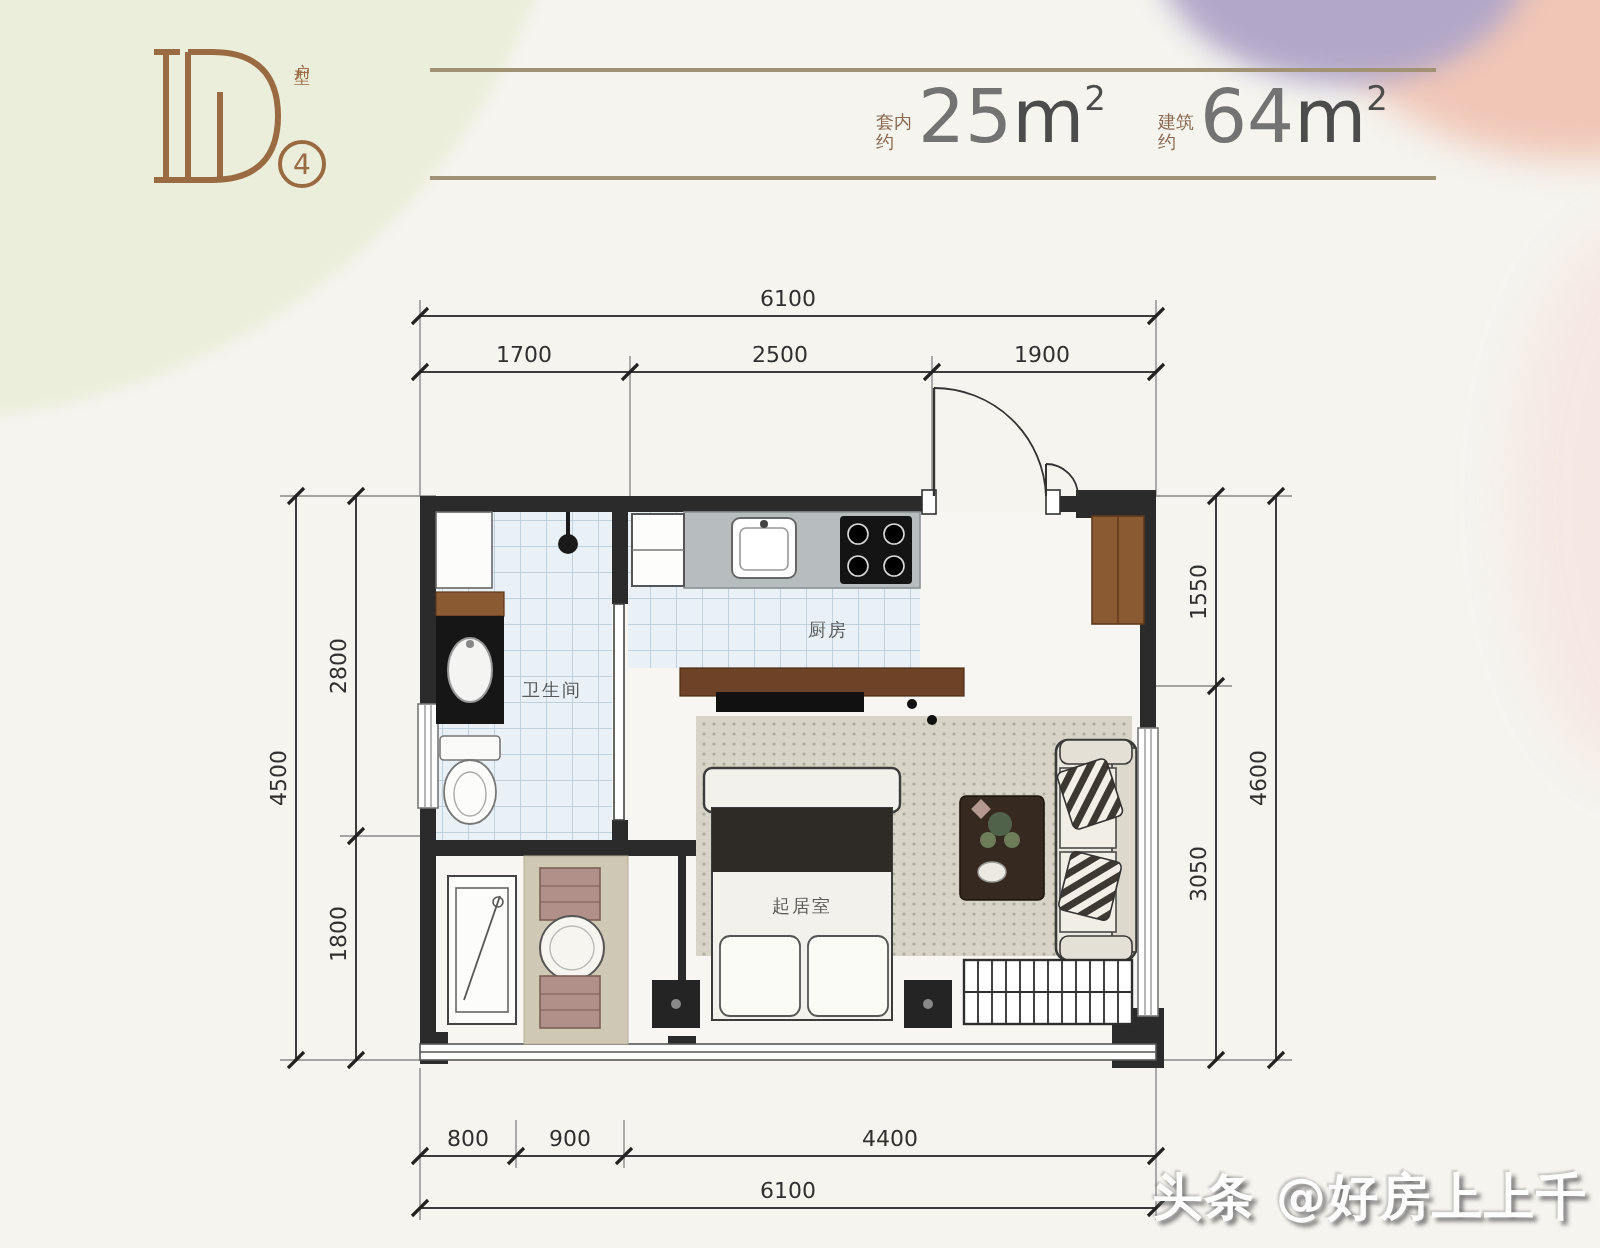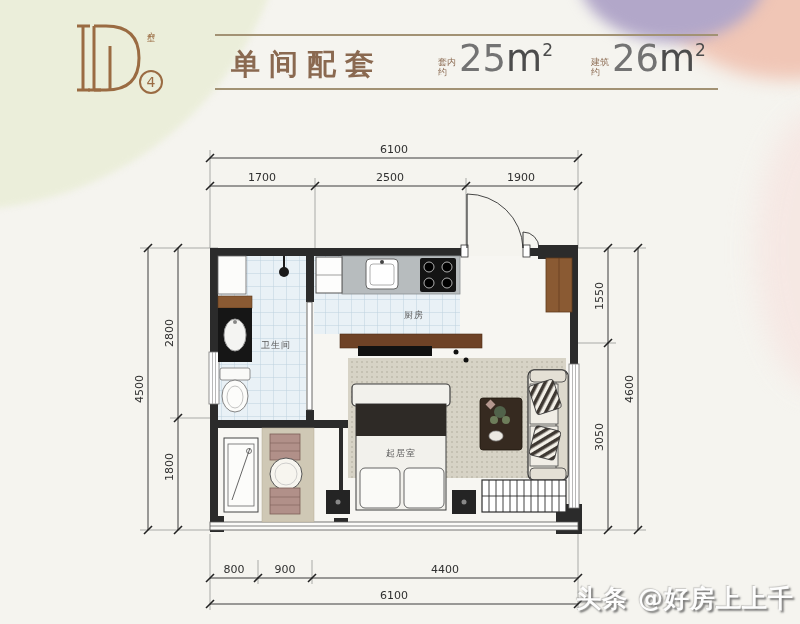--- a/index.html
+++ b/index.html
@@ -10,21 +10,21 @@
   .blob-peach{left:660px;top:-100px;width:260px;height:180px;background:#f0c6b6;filter:blur(9px);}
   .blob-lavender{left:577px;top:-98px;width:190px;height:140px;background:#b2a7c9;filter:blur(7px);}
   .blob-pink{left:755px;top:110px;width:130px;height:280px;background:#f6e6e2;filter:blur(14px);opacity:.85;}
   .hdr{position:absolute;z-index:2;}
   .logo-svg{left:75px;top:22px;}
   .logo-vert{left:146px;top:25px;writing-mode:vertical-rl;font-size:8px;color:#9a6b42;letter-spacing:3px;line-height:1;}
   .rule{position:absolute;z-index:2;height:2px;background:#a29274;}
   .rule-top{left:215px;top:34px;width:503px;}
   .rule-bottom{left:215px;top:88px;width:503px;}
   .title{left:231px;top:45px;font-size:29px;font-weight:bold;color:#8a6950;letter-spacing:9px;}
-  .areas{left:438px;top:40px;display:flex;gap:38px;align-items:flex-start;}
+  .areas{left:438px;top:40px;display:flex;gap:26px;align-items:flex-start;}
   .area{display:flex;align-items:flex-start;}
   .area-label{display:flex;flex-direction:column;font-size:9px;color:#8a6950;line-height:1.15;margin-top:17px;margin-right:3px;}
   .area-num{font-size:37px;color:#737373;line-height:1;}
   .area-unit{font-size:37px;color:#4c4c4c;line-height:1;}
   .area-sup{font-size:17px;color:#4c4c4c;line-height:1;margin-top:2px;}
   .plan-svg{position:absolute;left:0;top:0;z-index:1;}
   .dim-text{font-size:11px;fill:#2f2f2f;font-family:"DejaVu Sans",sans-serif;}
   .room-text{font-size:9px;fill:#5a5a5a;font-family:"DejaVu Sans",sans-serif;letter-spacing:1px;}
   .watermark{right:6px;top:582px;font-size:25px;font-weight:bold;color:#fdfdfd;letter-spacing:1px;
              text-shadow:2px 2px 2px rgba(90,90,90,.8), -1px -1px 1px rgba(120,120,120,.35);}
@@ -45,39 +45,38 @@
       <path d="M19 4 V68 M13 68 H26"></path>
       <path d="M19 4 H31 C55 4 64 17 64 36 C64 55 55 68 31 68 H19"></path>
       <path d="M35 24 V68"></path>
       <circle cx="76" cy="60" r="11" stroke-width="2"></circle>
     </g>
     <text x="76" y="65" text-anchor="middle" font-size="14" fill="#9a6b42">4</text>
   </svg>
   <div class="hdr logo-vert">户型</div>
 
   <div class="rule rule-top"></div>
-  <div class="hdr title">单间配套</div>
   <div class="rule rule-bottom"></div>
 
   <div class="hdr areas">
     <div class="area">
       <div class="area-label">
         <span>套内</span>
         <span>约</span>
       </div>
       <span class="area-num">25</span>
         <span class="area-unit">m</span>
         <span class="area-sup">2</span>
     </div>
     <div class="area">
       <div class="area-label">
         <span>建筑</span>
         <span>约</span>
       </div>
-      <span class="area-num">26</span>
+      <span class="area-num">64</span>
         <span class="area-unit">m</span>
         <span class="area-sup">2</span>
     </div>
   </div>
 
   <svg class="plan-svg" width="800" height="624" viewBox="0 0 800 624">
     <defs>
       <pattern id="tiles" width="13" height="13" patternUnits="userSpaceOnUse">
         <rect width="13" height="13" fill="#e9f1f6"></rect>
         <path d="M13 0 H0 V13" stroke="#bdd2de" fill="none" stroke-width="1"></path>

